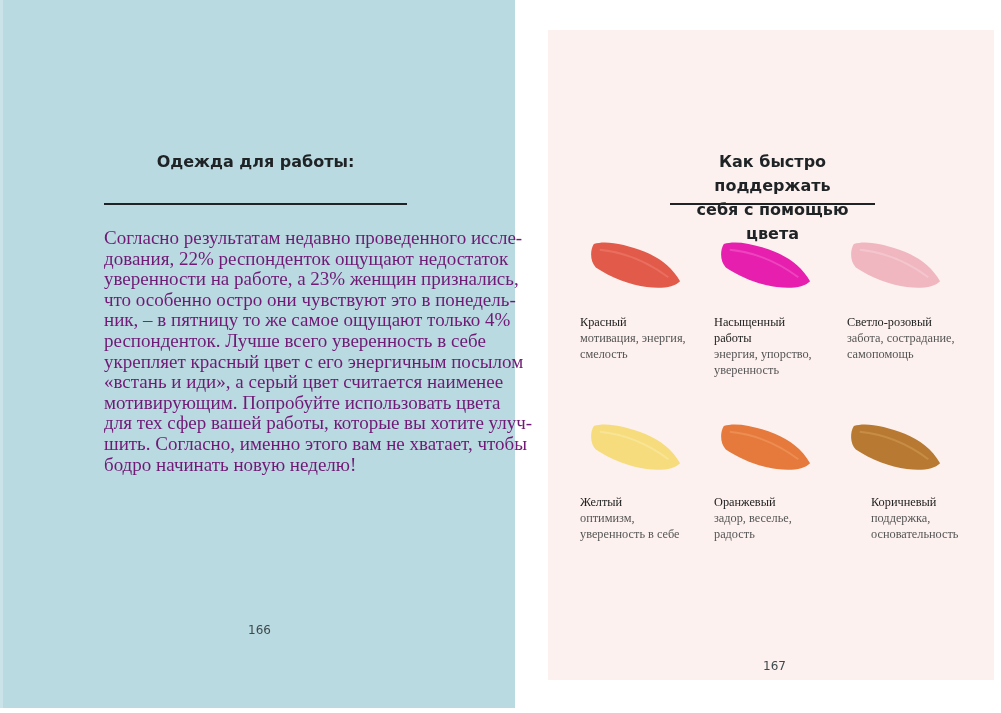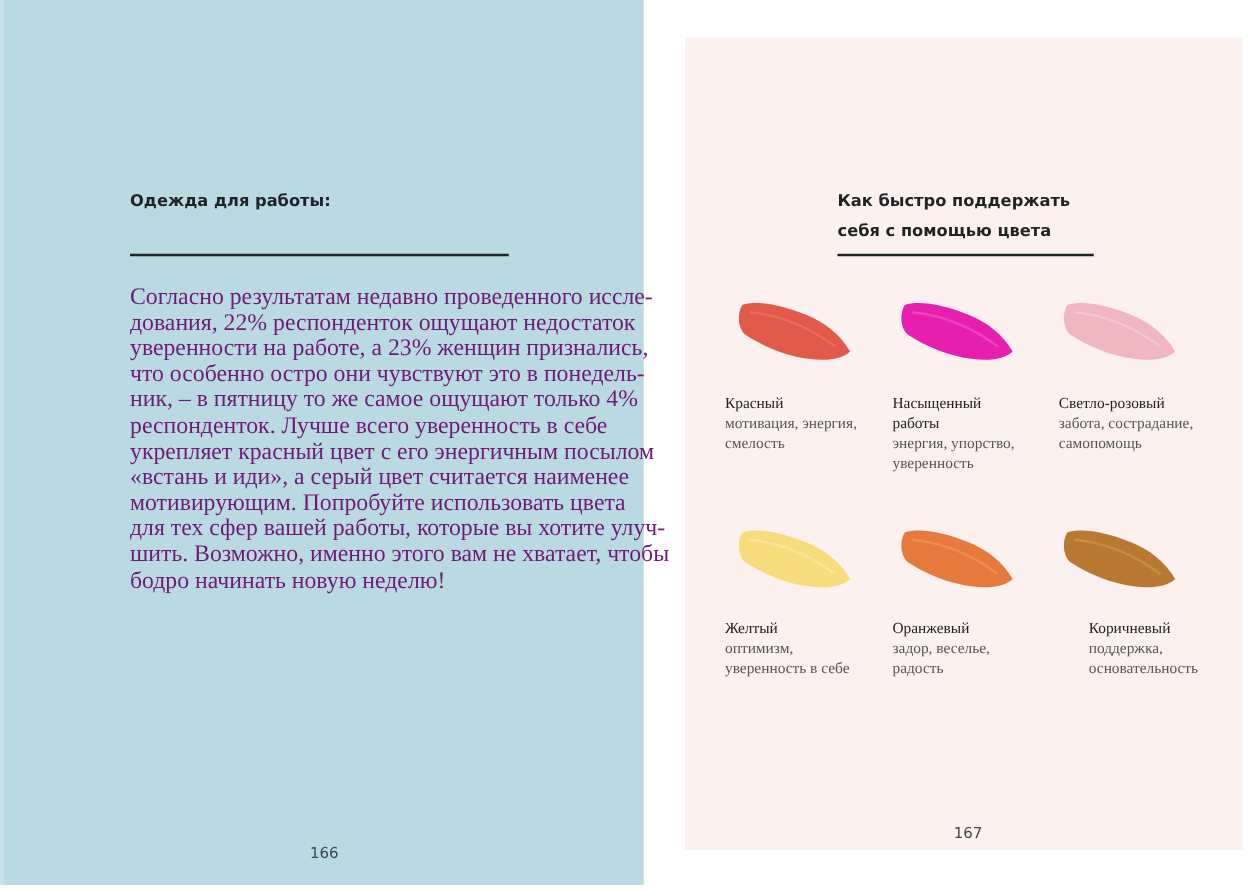--- a/index.html
+++ b/index.html
@@ -15,40 +15,40 @@
     box-sizing:border-box;
   }
   .page-right {
     position:absolute; left:548px; top:30px; width:446px; height:650px;
     background:#fcf1ee;
   }
   .heading {
     position:absolute;
     font-family:"DejaVu Sans", sans-serif;
     font-weight:bold; color:#1f2326;
-    text-align:left; font-size:13px; line-height:24px;
+    text-align:center; font-size:16px; line-height:24px;
   }
   .rule {
     position:absolute; height:2px; background:#1f2326;
   }
   .left-heading { left:104px; top:150px; width:303px; }
   .left-rule { left:104px; top:203px; width:303px; }
   .body-text {
     position:absolute; left:104px; top:228px; width:306px;
     font-family:"Liberation Serif", serif;
     font-size:19px; line-height:20.6px; color:#701a75;
     text-align:justify;
   }
   .body-text span { display:block; text-align-last:justify; white-space:nowrap; }
   .body-text span.last { text-align-last:left; }
   .page-num {
     position:absolute; font-family:"DejaVu Sans", sans-serif;
     font-size:12px; color:#3e4a4d;
   }
-  .left-num { left:248px; top:675px; }
+  .left-num { left:248px; top:623px; }
   .right-num { left:763px; top:659px; }
 
   .right-heading { left:670px; top:150px; width:205px; }
   .right-rule { left:670px; top:203px; width:205px; }
 
   .swatch {
     position:absolute; width:98px; height:55px;
   }
   .swatch svg { width:100%; height:100%; display:block; }
   .cap {
@@ -74,21 +74,21 @@
   <span>Согласно результатам недавно проведенного иссле-</span>
   <span>дования, 22% респонденток ощущают недостаток</span>
   <span>уверенности на работе, а 23% женщин признались,</span>
   <span>что особенно остро они чувствуют это в понедель-</span>
   <span>ник, – в пятницу то же самое ощущают только 4%</span>
   <span>респонденток. Лучше всего уверенность в себе</span>
   <span>укрепляет красный цвет с его энергичным посылом</span>
   <span>«встань и иди», а серый цвет считается наименее</span>
   <span>мотивирующим. Попробуйте использовать цвета</span>
   <span>для тех сфер вашей работы, которые вы хотите улуч-</span>
-  <span>шить. Возможно, именно этого вам не хватает, чтобы</span>
+  <span>шить. Согласно, именно этого вам не хватает, чтобы</span>
   <span class="last">бодро начинать новую неделю!</span>
 </div>
 
 <div class="page-num left-num">166</div>
 
 <div class="heading right-heading">
   <div>Как быстро поддержать</div>
   <div>себя с помощью цвета</div>
 </div>
 <div class="rule right-rule"></div>

